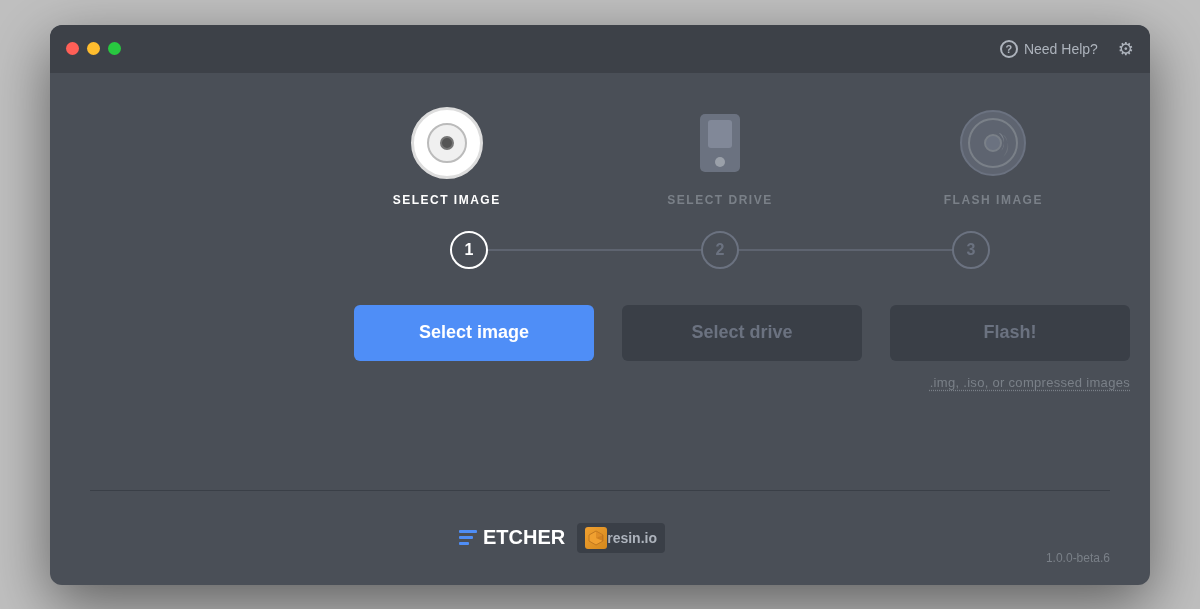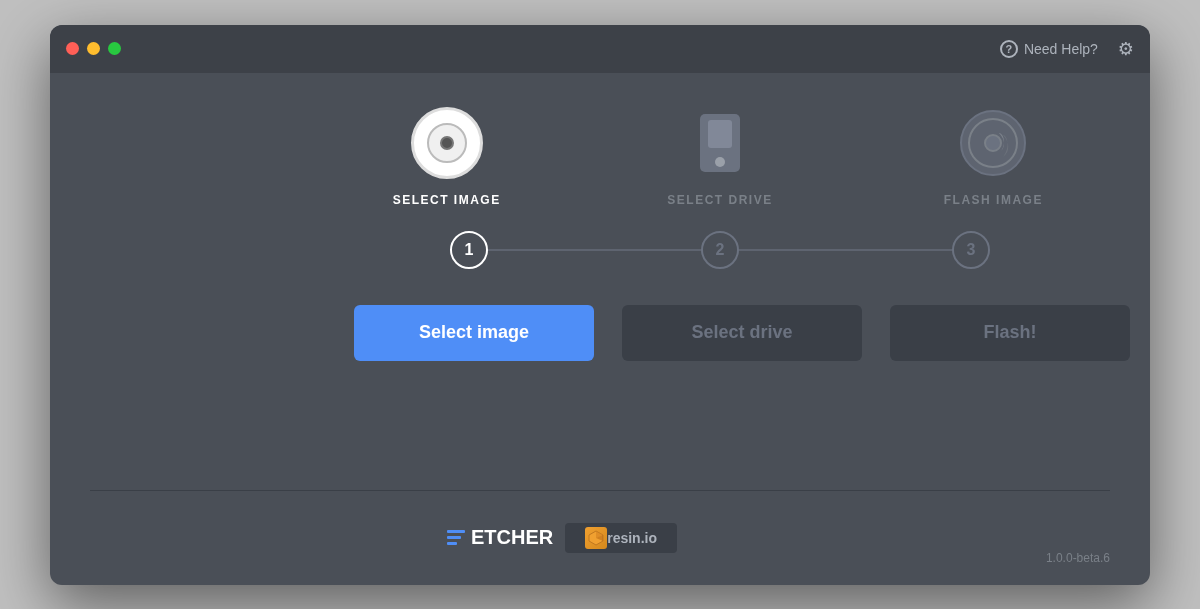--- a/index.html
+++ b/index.html
@@ -286,21 +286,21 @@
       font-size: 12px;
       color: #7a8088;
       letter-spacing: 1.5px;
       text-transform: uppercase;
       font-weight: 600;
     }
 
     .resin-badge {
       display: flex;
       align-items: center;
-      padding: 4px 20px;
+      padding: 4px 8px;
       background: #3a3f47;
       border-radius: 4px;
     }
 
     .resin-cube {
       width: 22px;
       height: 22px;
       background: linear-gradient(135deg, #f0a030, #d4881c);
       border-radius: 3px;
       display: flex;
@@ -433,20 +433,21 @@
         <div class="step-num inactive">3</div>
       </div>
     </div>
 
     <div class="buttons-row">
       <button class="btn btn-primary">Select image</button>
       <button class="btn btn-secondary">Select drive</button>
       <button class="btn btn-secondary">Flash!</button>
     </div>
 
+    <div class="hint-text">.img, .iso, or compressed images</div>
   </div>
 
   <div class="footer">
     <div class="footer-divider"></div>
     <div class="footer-content">
       <div class="footer-center">
 
         <div class="etcher-logo">
           <div class="etcher-lines">
             <div class="etcher-line" style="width:18px;"></div>

